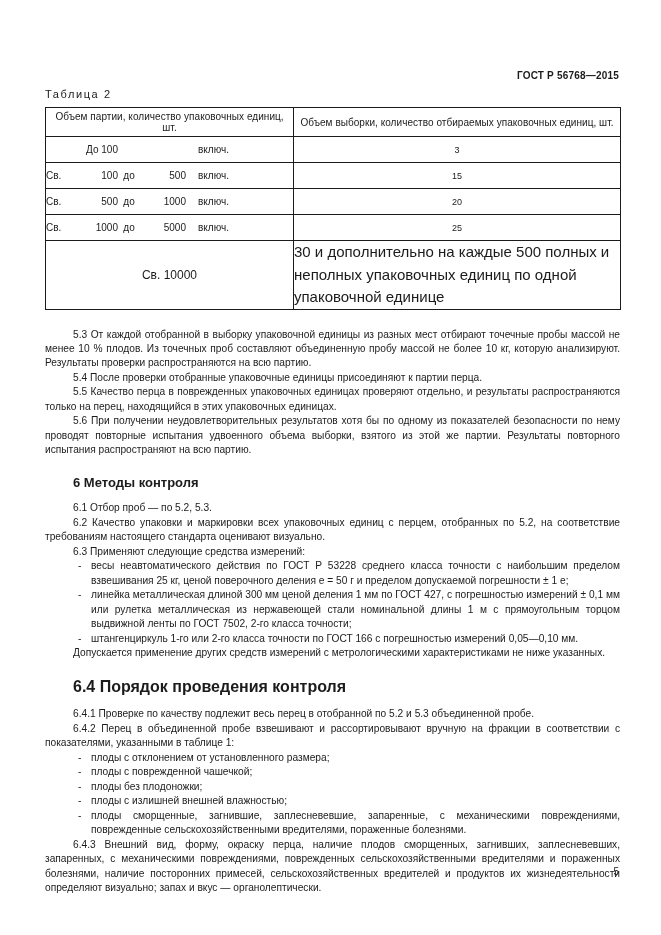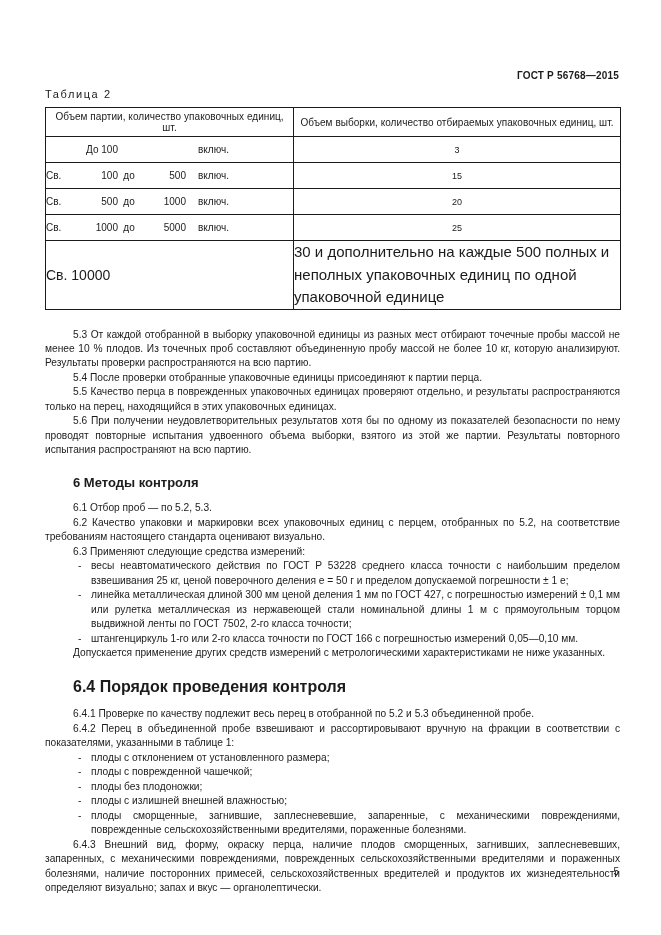--- a/index.html
+++ b/index.html
@@ -63,23 +63,24 @@
     margin-top: 44px;
   }
   td.col-right {
     height: 25px;
     text-align: center;
     font-size: 9px;
   }
   td.col-last-left {
     height: 38px;
     padding: 0 8px;
-    font-size: 14px;
+    font-size: 12px;
     vertical-align: top;
     padding-top: 8px;
+    text-align: center;
   }
   td.col-last-right {
     height: 38px;
     padding: 7px 8px 0 8px;
     text-align: left;
     font-size: 15px;
     vertical-align: top;
     line-height: 1.5;
   }
   .range-row {

